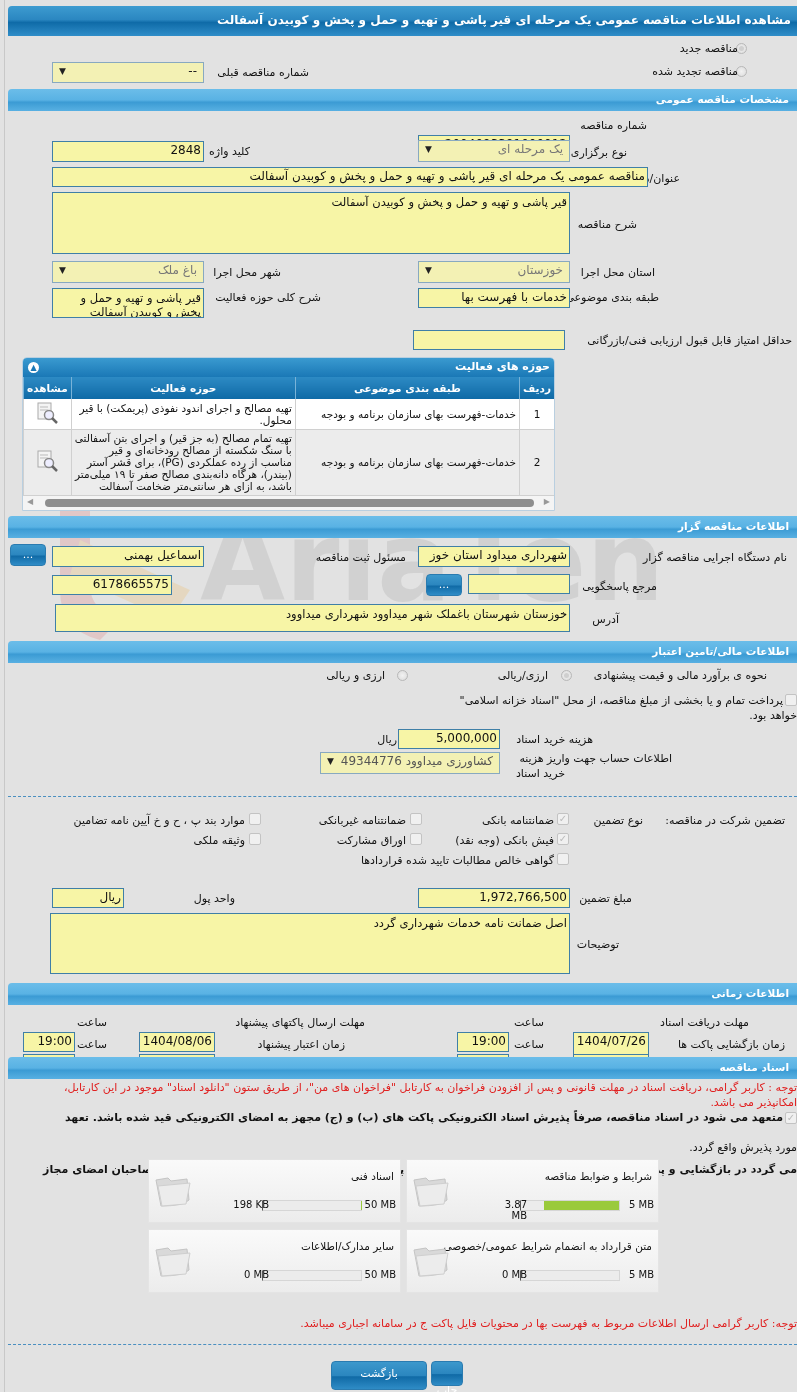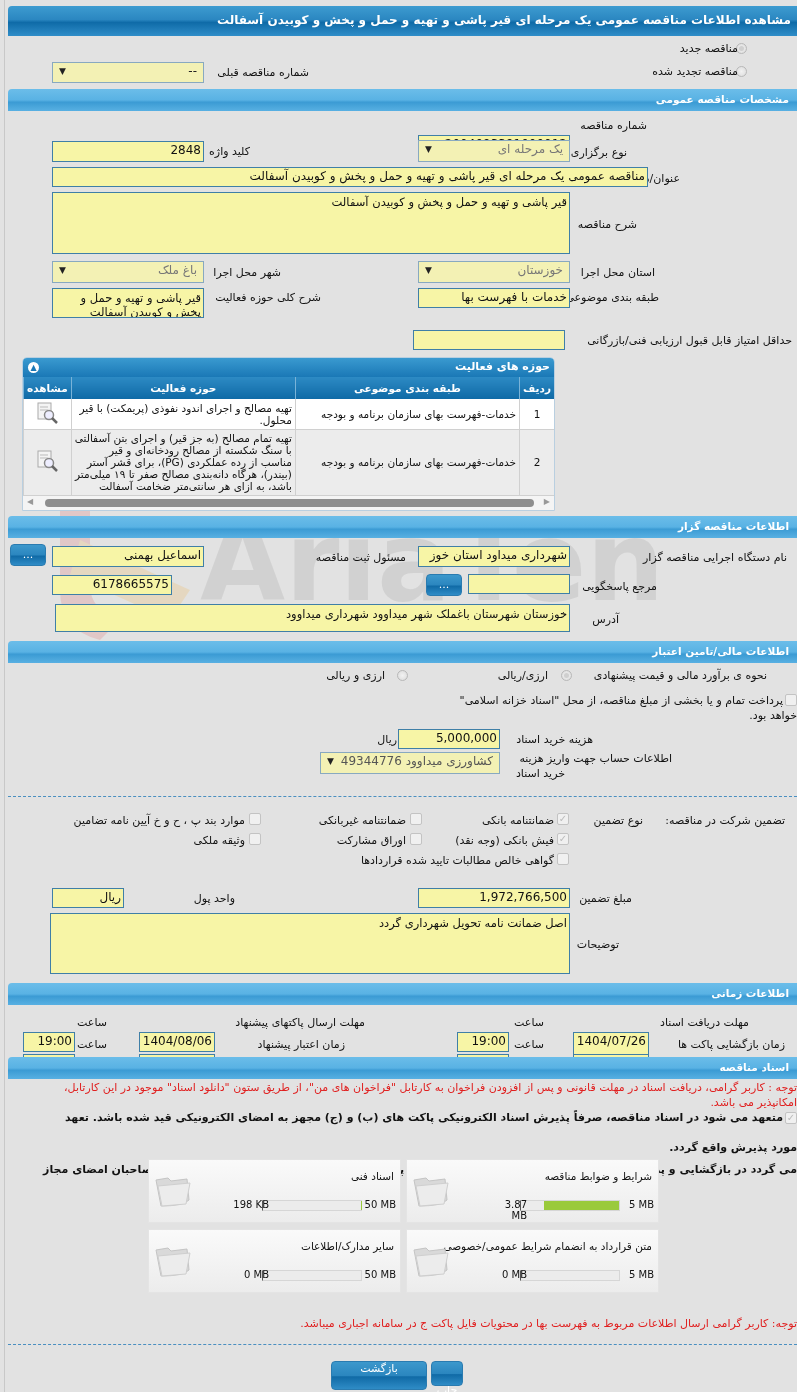--- a/index.html
+++ b/index.html
@@ -256,21 +256,21 @@
 
 <div class="cbox" style="left:557px;top:853px"></div>
 <div class="lbl" style="right:243px;top:854px">گواهی خالص مطالبات تایید شده قراردادها</div>
 
 <div class="lbl" style="right:165px;top:892px">مبلغ تضمین</div>
 <div class="field" style="left:418px;top:888px;width:152px;height:20px">1,972,766,500</div>
 <div class="lbl" style="right:562px;top:892px">واحد پول</div>
 <div class="field" style="left:52px;top:888px;width:72px;height:20px">ریال</div>
 
 <div class="lbl" style="right:178px;top:938px">توضیحات</div>
-<div class="textarea" style="left:50px;top:913px;width:520px;height:61px">اصل ضمانت نامه تحویل شهرداری گردد</div>
+<div class="textarea" style="left:50px;top:913px;width:520px;height:61px">اصل ضمانت نامه خدمات شهرداری گردد</div>
 
 <div class="section-bar" style="top:983px">اطلاعات زمانی</div>
 
 <div class="lbl" style="right:48px;top:1016px">مهلت دریافت اسناد</div>
 <div class="field center" style="left:573px;top:1012px;width:76px;height:30px">1404/07/26</div>
 <div class="lbl" style="right:253px;top:1016px">ساعت</div>
 <div class="field center" style="left:457px;top:1012px;width:52px;height:20px">19:00</div>
 
 <div class="lbl" style="right:432px;top:1016px">مهلت ارسال پاکتهای پیشنهاد</div>
 <div class="field center" style="left:139px;top:1012px;width:76px;height:20px">1404/08/06</div>
@@ -288,21 +288,21 @@
 <div class="field center" style="left:23px;top:1034px;width:52px;height:20px">14:00</div>
 
 <div class="section-bar" style="top:1057px">اسناد مناقصه</div>
 
 <div class="lbl red" style="right:0px;top:1081px">توجه : کاربر گرامی، دریافت اسناد در مهلت قانونی و پس از افزودن فراخوان به کارتابل "فراخوان های من"، از طریق ستون "دانلود اسناد" موجود در این کارتابل،</div>
 <div class="lbl red" style="right:0px;top:1096px">امکانپذیر می باشد.</div>
 
 <div class="cbox" style="left:785px;top:1112px">✓</div>
 <div class="lbl" style="right:14px;top:1111px;font-weight:bold">متعهد می شود در اسناد مناقصه، صرفاً پذیرش اسناد الکترونیکی پاکت های (ب) و (ج) مجهز به امضای الکترونیکی قید شده باشد. تعهد</div>
 <div class="lbl" style="right:0px;top:1163px;font-weight:bold">می گردد در بازگشایی و پذیرش اسناد، صرفاً اسناد الکترونیکی پاکت های پیشنهاد (ب) و (ج) مجهز به امضای الکترونیکی صاحبان امضای مجاز</div>
-<div class="lbl" style="right:0px;top:1141px;font-weight:bold">مورد پذیرش واقع گردد.</div>
+<div class="lbl" style="right:0px;top:1141px;font-weight:normal">مورد پذیرش واقع گردد.</div>
 
 <div class="card" style="left:406px;top:1159px">
   <div class="t">شرایط و ضوابط مناقصه</div>
   <div class="max">5 MB</div>
   <div class="bar">
       <div class="fill" style="width:77%"></div>
     </div>
   <div class="cur">3.87 MB</div>
   <svg class="folder" width="40" height="40" viewBox="0 0 40 40">
       <path d="M3 10 L15 8 L18 11 L34 9 L36 30 Q30 36 8 36 Z" fill="#d9d9d9" stroke="#c4c4c4"></path>
@@ -340,13 +340,13 @@
       <path d="M3 10 L15 8 L18 11 L34 9 L36 30 Q30 36 8 36 Z" fill="#d9d9d9" stroke="#c4c4c4"></path>
       <path d="M5 16 L37 13 L33 34 L9 36 Z" fill="#ececec" stroke="#cfcfcf"></path>
     </svg>
 </div>
 
 <div class="lbl red" style="right:0px;top:1317px">توجه: کاربر گرامی ارسال اطلاعات مربوط به فهرست بها در محتویات فایل پاکت ج در سامانه اجباری میباشد.</div>
 
 <div class="dotted" style="top:1344px"></div>
 
 <div class="btn-blue" style="left:431px;top:1361px;width:32px;height:25px;padding-top:22px">چاپ</div>
-<div class="btn-blue" style="left:331px;top:1361px;width:96px;height:29px;">بازگشت</div>
+<div class="btn-blue" style="left:331px;top:1361px;width:96px;height:29px;padding-top:5px">بازگشت</div>
 
 </body></html>

